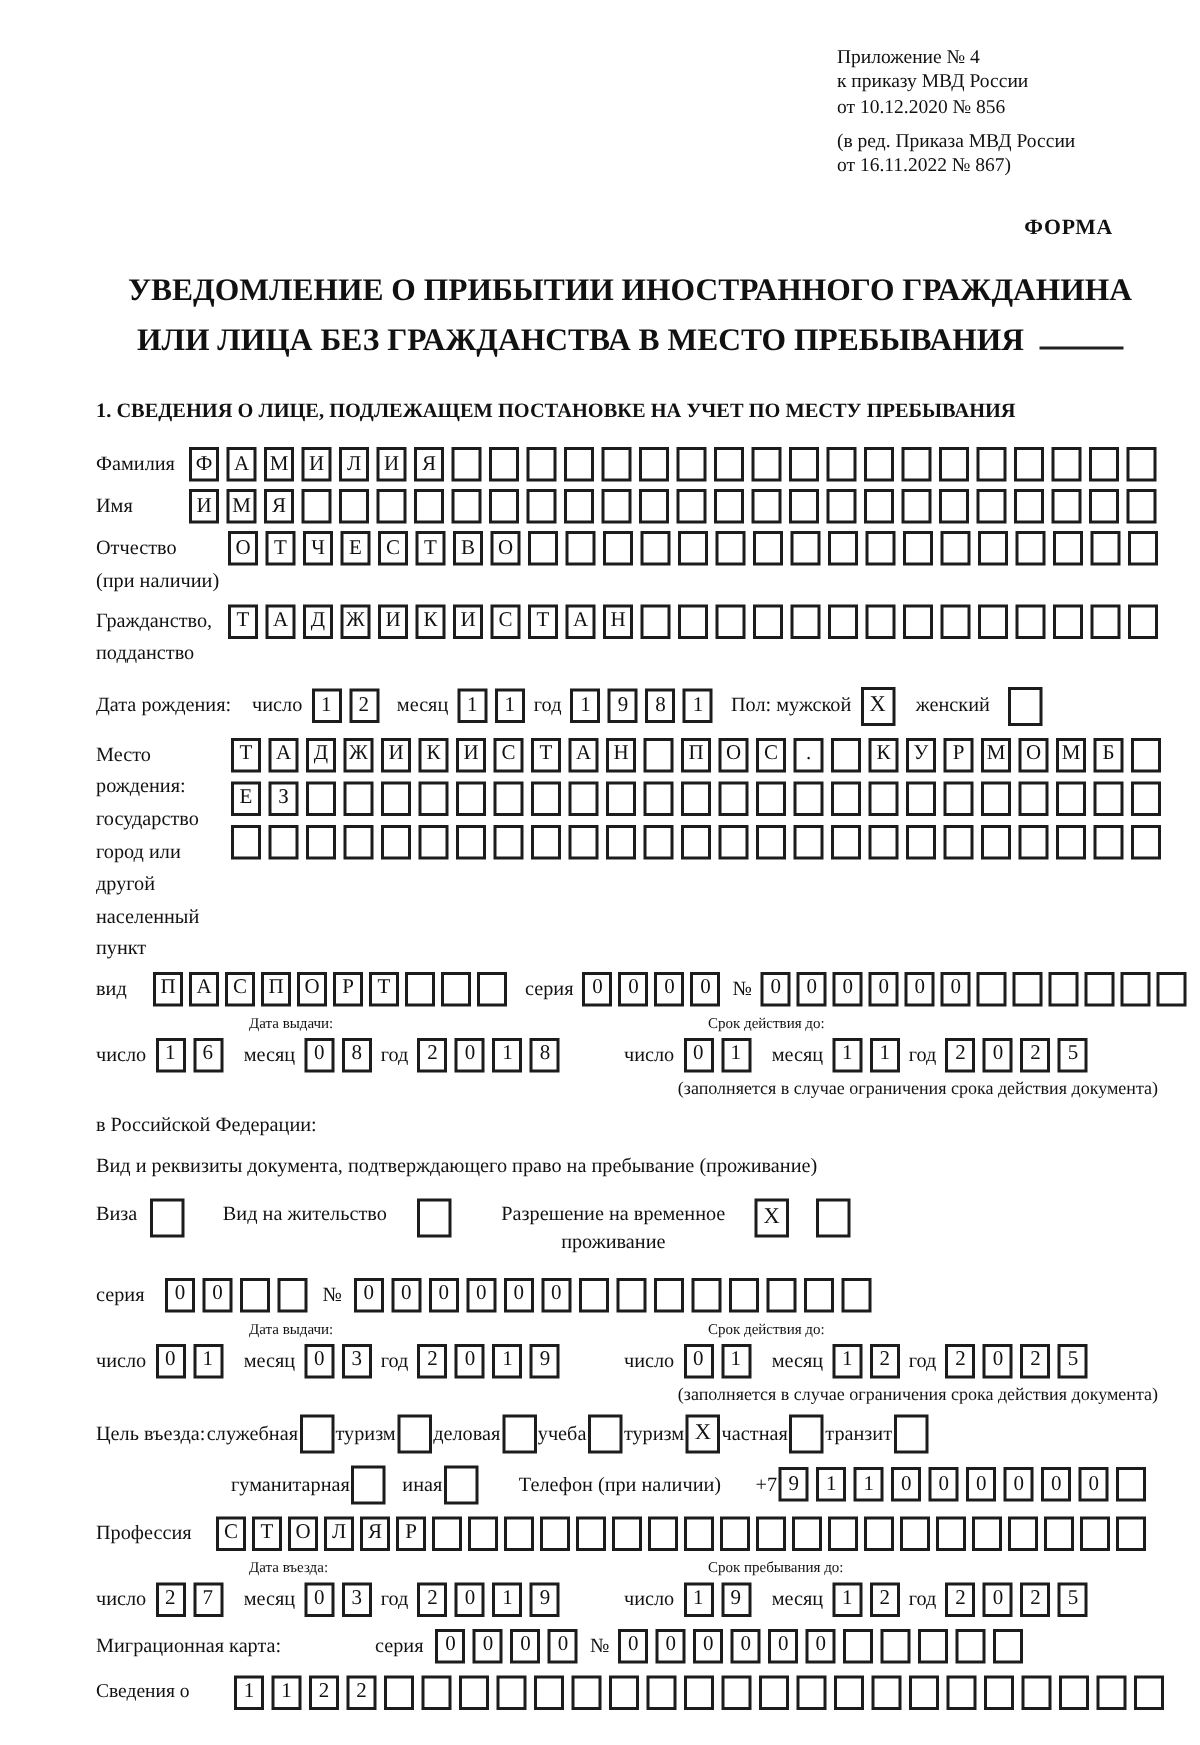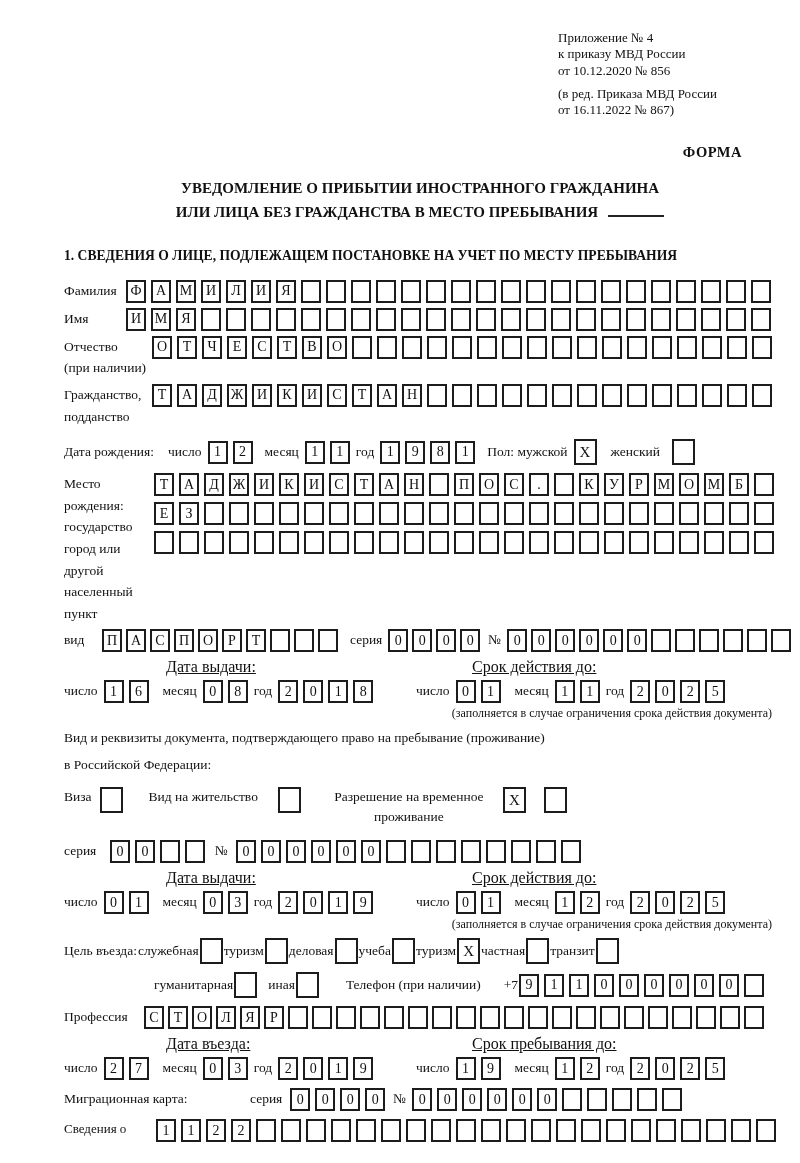--- a/index.html
+++ b/index.html
@@ -28,21 +28,21 @@
   .forma {
     text-align: right;
     font-weight: bold;
     font-size: 14.5px;
     margin: 26px 34px 0 0;
     letter-spacing: .5px;
   }
   .title {
     text-align: center;
     font-weight: bold;
-    font-size: 15px;
+    font-size: 21px;
     line-height: 1.55;
     margin-top: 16px;
   }
   .uline {
     display: inline-block;
     width: 56px;
     border-bottom: 2px solid #222;
     height: 14px;
     margin-left: 10px;
   }
@@ -73,21 +73,21 @@
     font-size: 15px; line-height: 1;
     background: #fff;
   }
   .mlabel { line-height: 1.6; }
   .rows-stack > .cells { margin-bottom: 6px; }
   .center-bold { text-align: center; font-weight: bold; font-size: 13.5px; margin: 8px 0 8px 0; }
   .note { font-size: 12px; text-align: right; margin: 1px 4px 6px 0; }
   .para { font-size: 13.5px; line-height: 1.7; margin-bottom: 4px; }
   .dgroup { display: flex; align-items: center; gap: 6px; flex: none; }
   .dgroup .lbl { font-size: 13.5px; }
-  .dates-head { display: flex; font-size: 16px; margin: 6px 0 4px 0; text-decoration: underline; }
+  .dates-head { display: flex; font-size: 10px; margin: 6px 0 4px 0; }
   .dates-head .dh-l { width: 352px; padding-left: 102px; flex: none; }
   .dates-head .dh-r { padding-left: 56px; }
   .dates-row { display: flex; margin-bottom: 3px; }
   .dates-row .dg-l { width: 352px; flex: none; }
   .chkrow { display: flex; align-items: flex-start; margin: 10px 0 14px 0; }
   .chkitem { display: flex; align-items: flex-start; gap: 8px; }
   .chkitem .clabel { font-size: 13.5px; line-height: 1.45; }
   .clabel.c2 { width: 172px; text-align: center; }
   .clabel.c3 { width: 170px; text-align: center; }
   .prow { display: flex; align-items: center; gap: 1px; font-size: 13.5px; margin-bottom: 8px; flex-wrap: nowrap; }
@@ -446,22 +446,22 @@
       <span class="cells">
           <span class="cell">2</span>
           <span class="cell">0</span>
           <span class="cell">2</span>
           <span class="cell">5</span>
         </span>
     </div>
   </div>
   <div class="note">(заполняется в случае ограничения срока действия документа)</div>
 
+  <div class="para">в Российской Федерации:</div>
   <div class="para">Вид и реквизиты документа, подтверждающего право на пребывание (проживание)</div>
-  <div class="para">в Российской Федерации:</div>
 
   <div class="chkrow">
     <div class="chkitem">
       <span class="clabel">Виза</span>
       <span class="chk"></span>
     </div>
     <div class="chkitem" style="margin-left:26px">
       <span class="clabel">Вид на жительство</span>
       <span class="chk" style="margin-left:12px"></span>
     </div>

